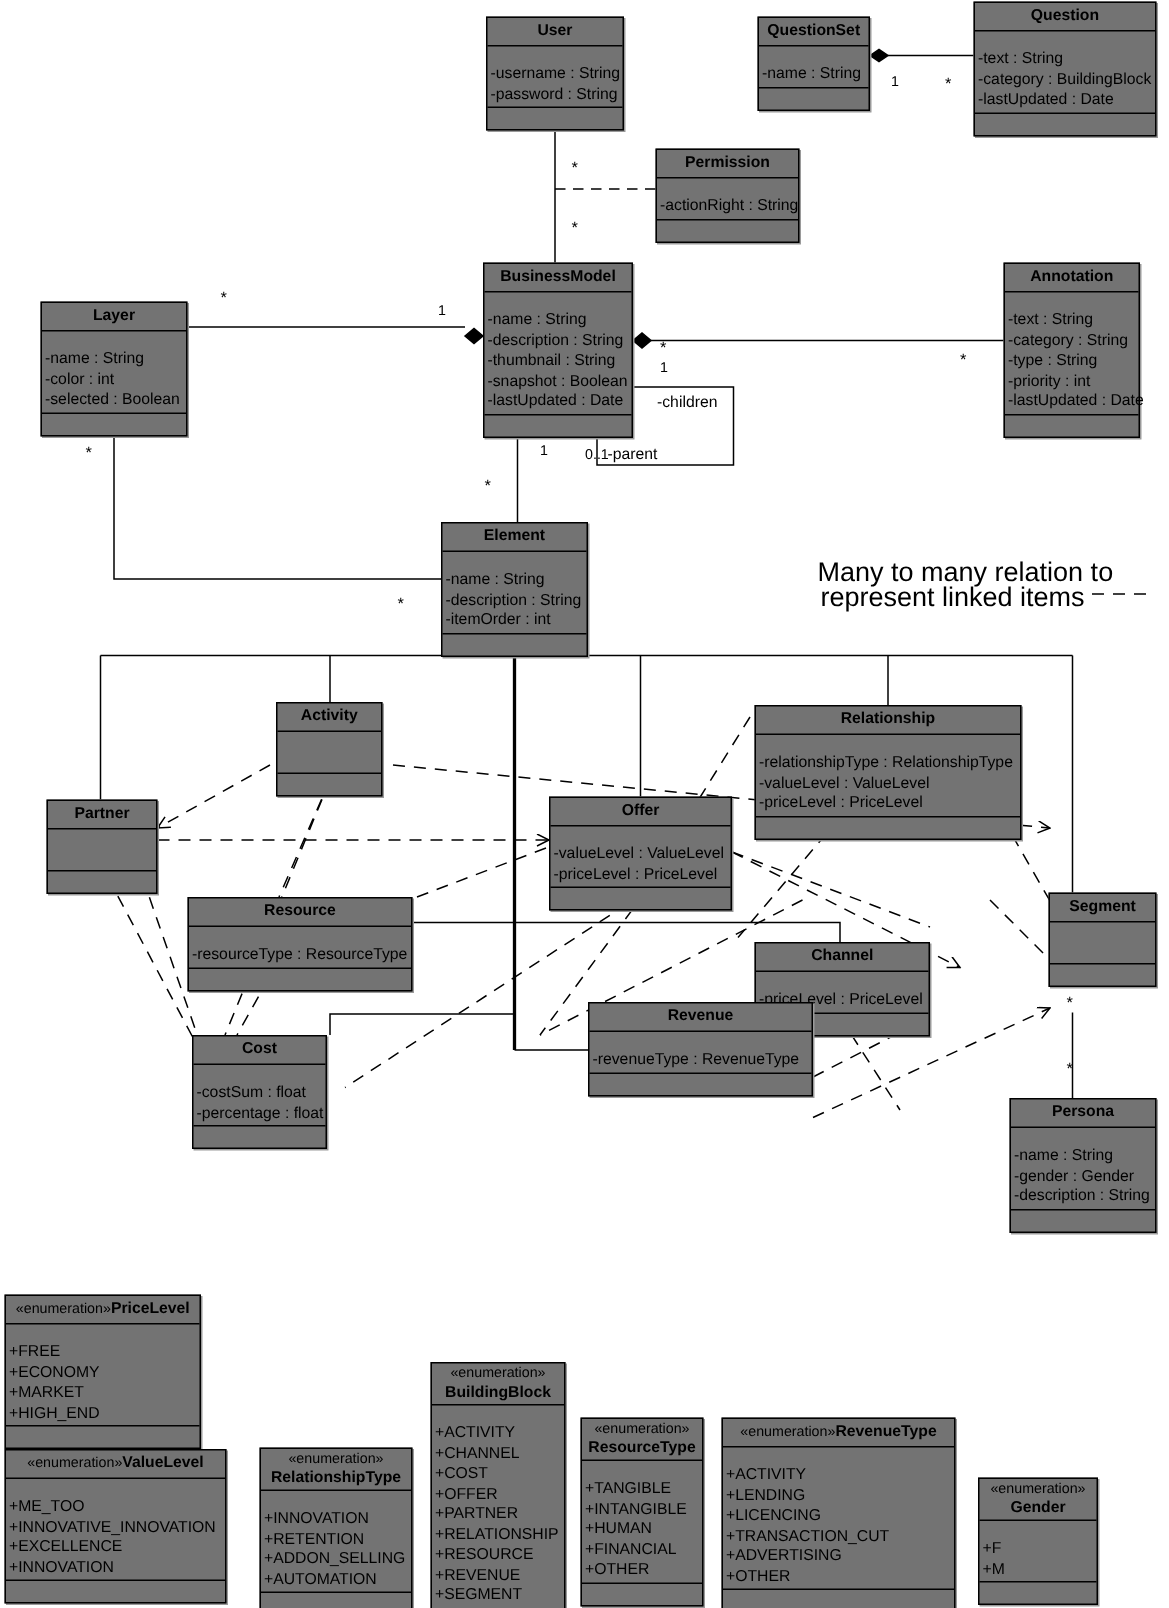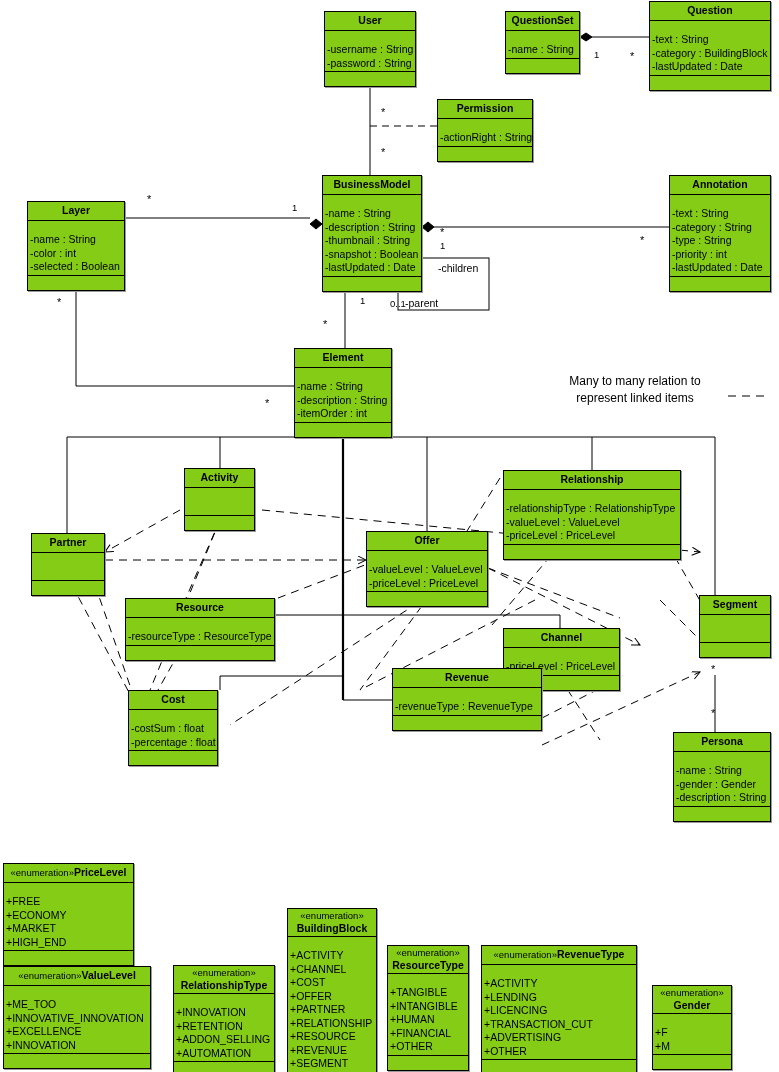--- a/index.html
+++ b/index.html
@@ -17,21 +17,21 @@
   }
   svg.edges{
     position:absolute;
     left:0; top:0;
     width:779px; height:1072px;
     pointer-events:none;
   }
   .uml{
     position:absolute;
     box-sizing:border-box;
-    background:#84cc16;
+    background:#737373;
     border:1px solid #000000;
     box-shadow:1px 1px 0 0 #9a9a9a;
     z-index:5;
   }
   .uml .title{
     text-align:center;
     font-weight:bold;
     font-size:10.5px;
     line-height:13px;
     padding:2px 3px 3px 3px;
@@ -74,21 +74,21 @@
   .rolelabel{
     position:absolute;
     font-size:10.5px;
     line-height:12px;
     color:#000;
     z-index:6;
     white-space:nowrap;
   }
   .legend{
     position:absolute;
-    font-size:12px;
+    font-size:18px;
     line-height:17px;
     text-align:center;
     color:#000;
     z-index:6;
     white-space:nowrap;
   }
 </style>
 </head>
 <body>
 
@@ -222,21 +222,21 @@
     <div class="compartment attrs">
       <div>-name : String</div>
       <div>-description : String</div>
       <div>-thumbnail : String</div>
       <div>-snapshot : Boolean</div>
       <div>-lastUpdated : Date</div>
     </div>
     <div class="compartment ops"></div>
   </div>
 
-  <div class="uml" style="left:669px; top:175px; width:102px;">
+  <div class="uml" style="left:669px; top:175px; width:91px;">
     <div class="title">Annotation</div>
     <div class="compartment attrs">
       <div>-text : String</div>
       <div>-category : String</div>
       <div>-type : String</div>
       <div>-priority : int</div>
       <div>-lastUpdated : Date</div>
     </div>
     <div class="compartment ops"></div>
   </div>

